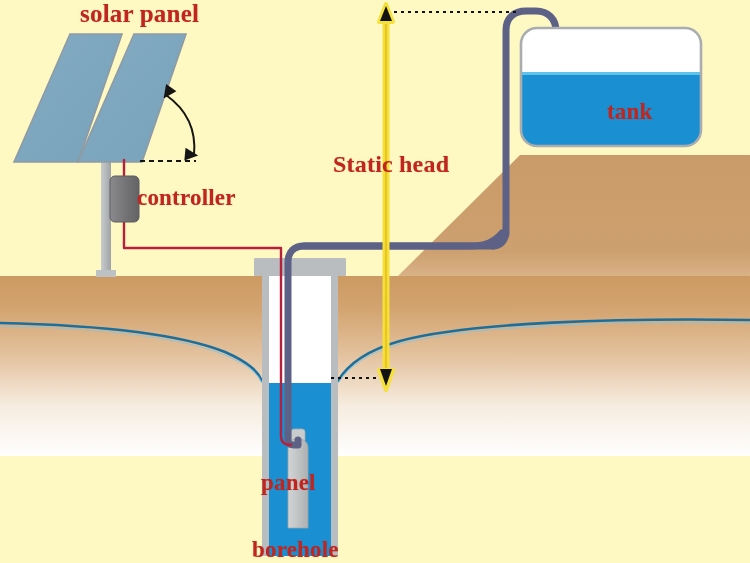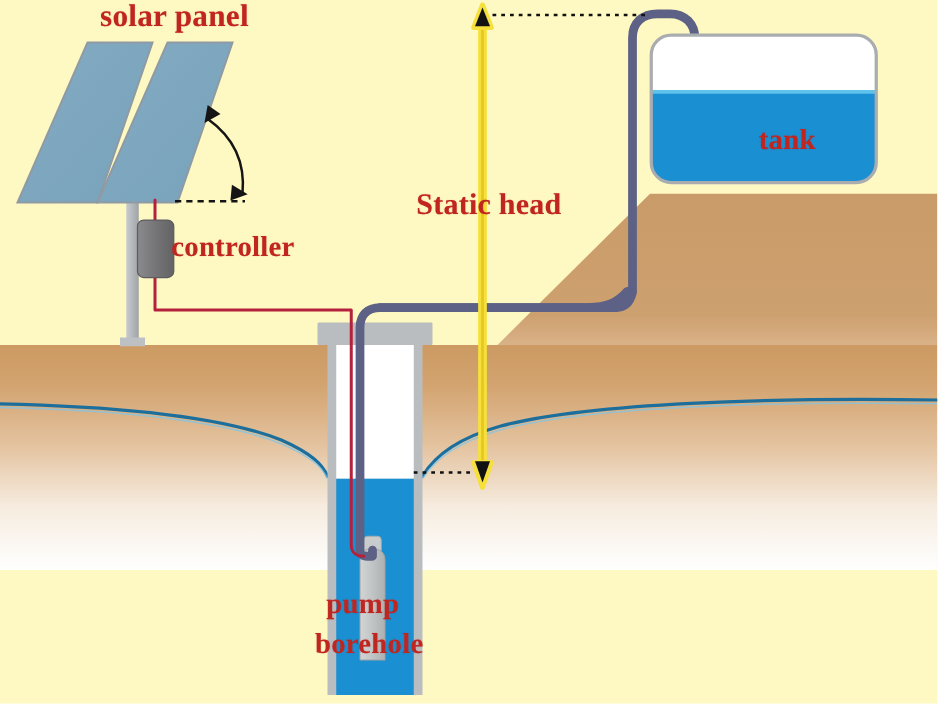--- a/index.html
+++ b/index.html
@@ -32,21 +32,21 @@
     font-weight: bold;
     white-space: nowrap;
     letter-spacing: 0.2px;
     text-shadow: 0 0 1px rgba(192,38,31,0.35);
   }
   #lbl-solar-panel { left: 80px;  top: 0px;   font-size: 25px; }
   #lbl-controller  { left: 137px; top: 185px; font-size: 23px; }
   #lbl-static-head { left: 333px; top: 151px; font-size: 24px; }
   #lbl-tank        { left: 591px; top: 99px;  font-size: 23px; margin-left: 16px; }
   #lbl-pump        { left: 261px; top: 470px; font-size: 23px; }
-  #lbl-borehole    { left: 252px; top: 502px; font-size: 23px; }
+  #lbl-borehole    { left: 252px; top: 537px; font-size: 23px; }
 </style>
 </head>
 <body>
 
 <div id="stage">
 
   <svg class="layer" viewBox="0 0 750 563">
     <defs>
       <linearGradient id="groundGrad" x1="0" y1="0" x2="0" y2="1">
         <stop offset="0%" stop-color="#cc9a62"></stop>
@@ -190,17 +190,17 @@
   </svg>
 
   <div class="lbl" id="lbl-solar-panel">solar panel</div>
 
   <div class="lbl" id="lbl-static-head">Static head</div>
 
   <div class="lbl" id="lbl-controller">controller</div>
 
   <div class="lbl" id="lbl-tank">tank</div>
 
-  <div class="lbl" id="lbl-pump">pump</div>
+  <div class="lbl" id="lbl-pump">panel</div>
 
   <div class="lbl" id="lbl-borehole">borehole</div>
 
 </div>
 
 </body></html>

